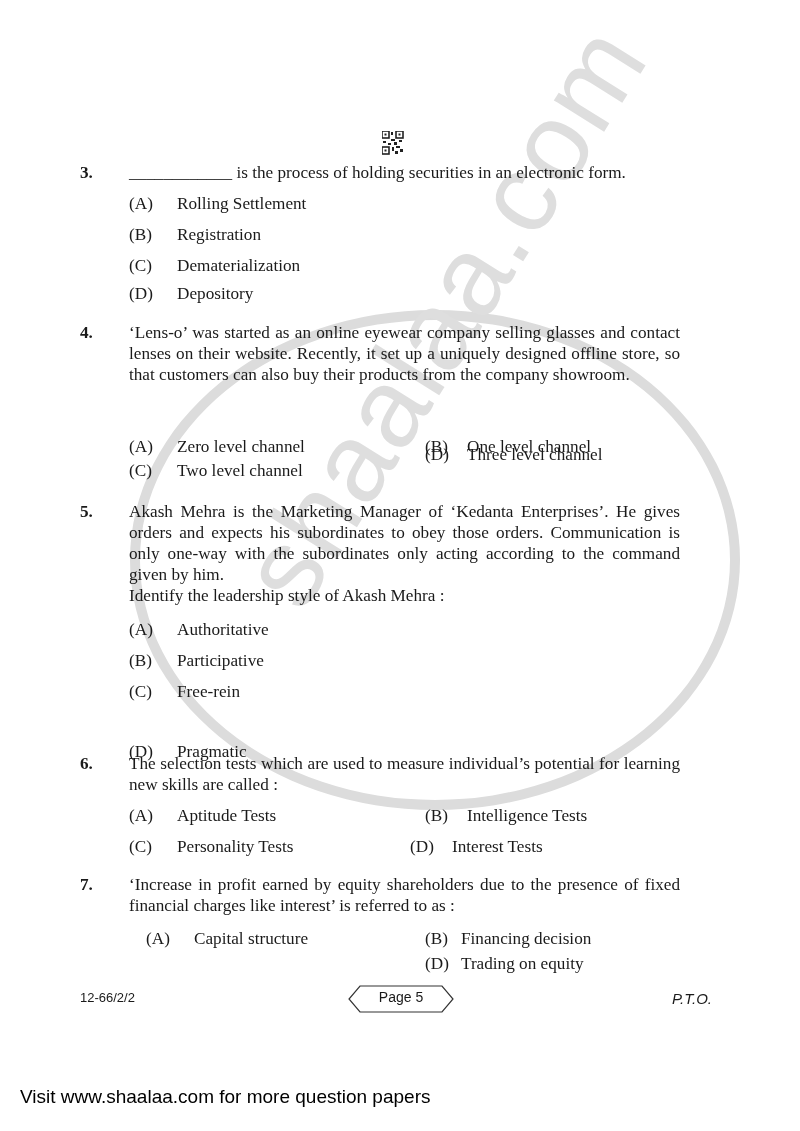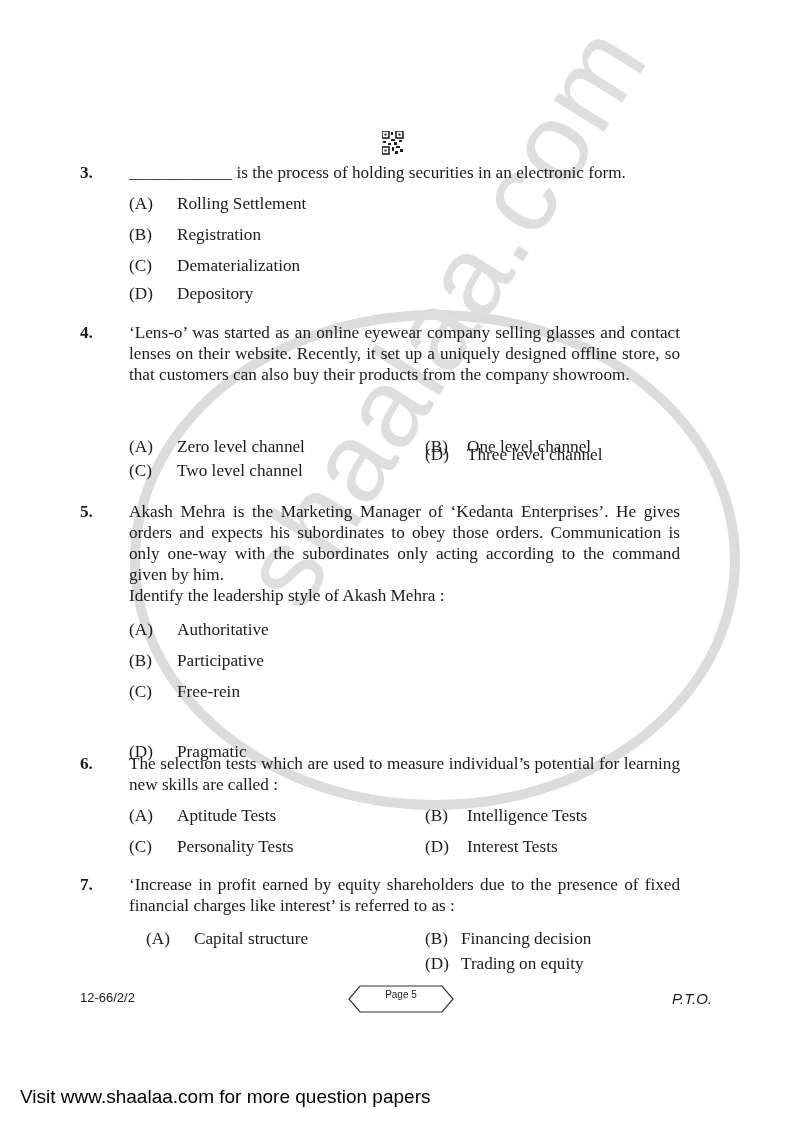--- a/index.html
+++ b/index.html
@@ -15,21 +15,21 @@
   .q { position:absolute; left:80px; width:600px; font-family:"Liberation Serif",serif; font-size:17.2px; line-height:21px; }
   .qnum { position:absolute; left:0; top:0; font-weight:bold; }
   .qtext { margin-left:49px; text-align:justify; text-align-last:left; }
   .opt { position:absolute; left:49px; white-space:nowrap; }
   .opt .lbl { display:inline-block; width:48px; }
   .opt2 { position:absolute; white-space:nowrap; }
   .opt2 .lbl { display:inline-block; width:42px; }
   .footer-code { position:absolute; left:80px; top:990px; font-family:"Liberation Sans",sans-serif; font-size:13px; }
   .pto { position:absolute; left:672px; top:990px; font-family:"Liberation Sans",sans-serif; font-size:15px; font-style:italic; }
   .pagebadge { position:absolute; left:348px; top:985px; width:106px; height:28px; }
-  .pagebadge span { position:absolute; left:0; width:106px; top:4px; text-align:center; font-family:"Liberation Sans",sans-serif; font-size:10px; }
+  .pagebadge span { position:absolute; left:0; width:106px; top:4px; text-align:center; font-family:"Liberation Sans",sans-serif; font-size:14px; }
   .visit { position:absolute; left:20px; top:1086px; font-family:"Liberation Sans",sans-serif; font-size:19px; color:#000000; }
 </style>
 </head>
 <body>
 
 <div class="page">
 
   <div class="watermark"></div>
   <div class="wm-text">shaalaa.com</div>
 
@@ -79,21 +79,21 @@
     <div class="opt" style="top:180px;"><span class="lbl">(C)</span><span>Free-rein</span></div>
     <div class="opt" style="top:211px;margin-top:29px;"><span class="lbl">(D)</span><span>Pragmatic</span></div>
   </div>
 
   <div class="q" style="top:753px;">
     <span class="qnum">6.</span>
     <div class="qtext">The selection tests which are used to measure individual’s potential for learning new skills are called :</div>
     <div class="opt2" style="left:49px; top:52px;"><span class="lbl" style="width:48px">(A)</span><span>Aptitude Tests</span></div>
     <div class="opt2" style="left:345px; top:52px;"><span class="lbl">(B)</span><span>Intelligence Tests</span></div>
     <div class="opt2" style="left:49px; top:83px;"><span class="lbl" style="width:48px">(C)</span><span>Personality Tests</span></div>
-    <div class="opt2" style="left:345px; top:83px;"><span class="lbl">(D)</span><span>Interest Tests</span></div>
+    <div class="opt2" style="left:330px; top:83px;"><span class="lbl">(D)</span><span>Interest Tests</span></div>
   </div>
 
   <div class="q" style="top:874px;">
     <span class="qnum">7.</span>
     <div class="qtext">‘Increase in profit earned by equity shareholders due to the presence of fixed financial charges like interest’ is referred to as :</div>
     <div class="opt2" style="left:66px; top:54px;"><span class="lbl" style="width:48px">(A)</span><span>Capital structure</span></div>
     <div class="opt2" style="left:345px; top:54px;"><span class="lbl" style="width:36px">(B)</span><span>Financing decision</span></div>
     <div class="opt2" style="left:345px; top:79px;"><span class="lbl" style="width:36px">(D)</span><span>Trading on equity</span></div>
   </div>
 

